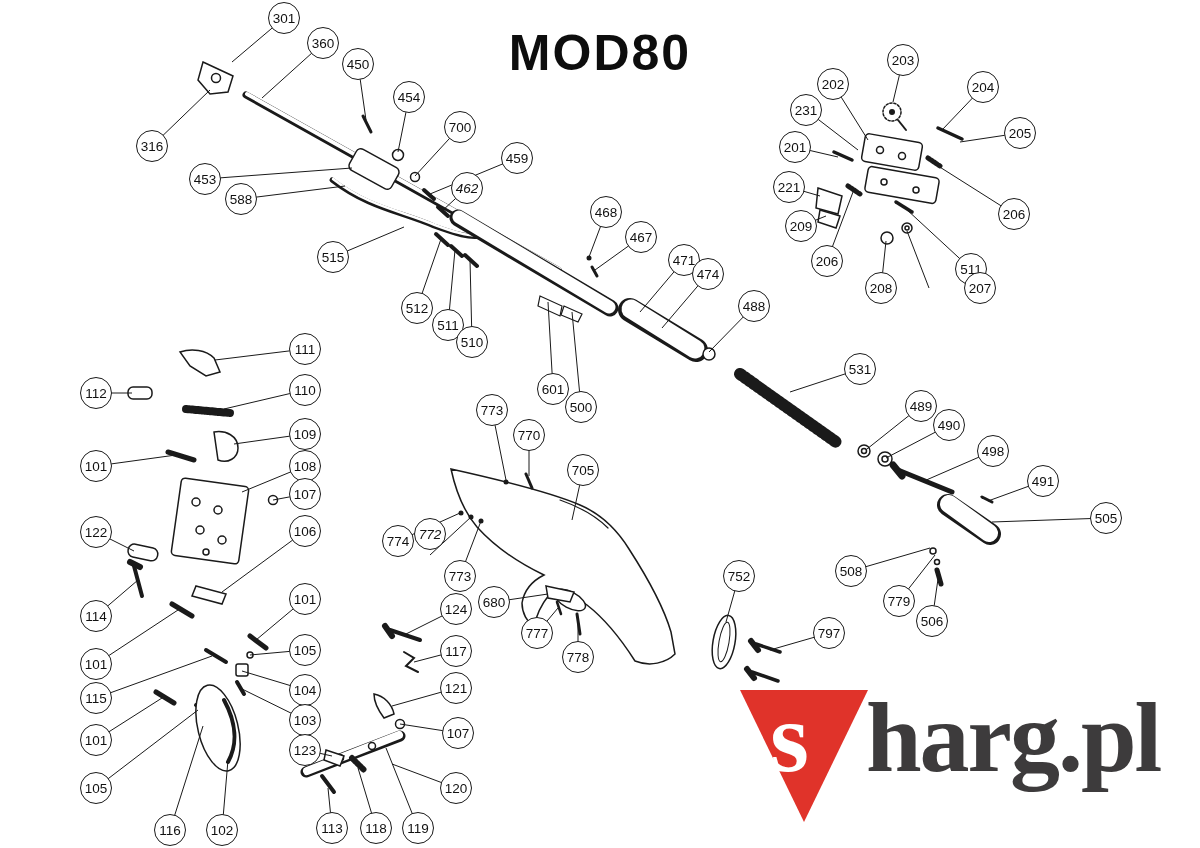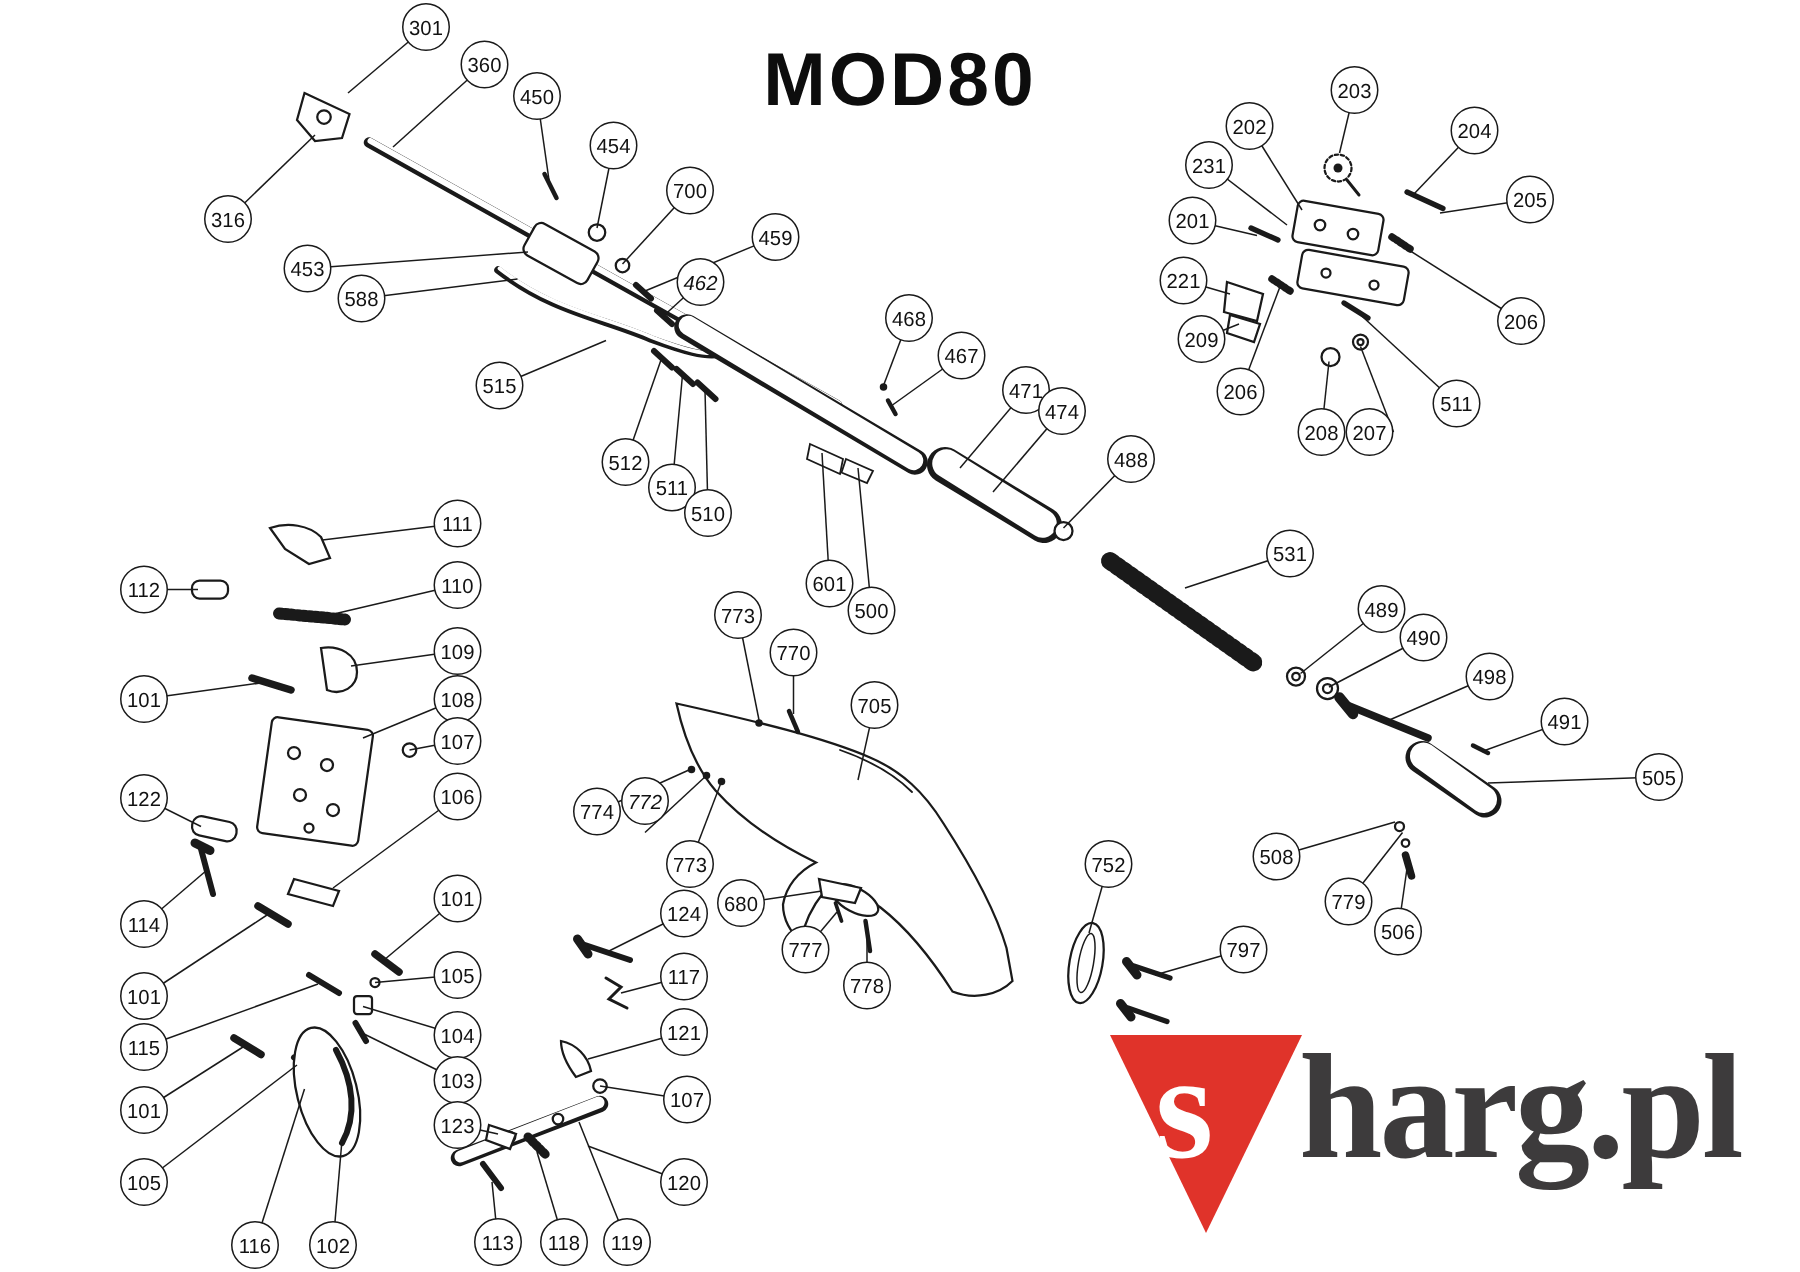--- a/index.html
+++ b/index.html
@@ -311,21 +311,21 @@
       <div class="callout" style="left: 967px; top: 71px;">204</div>
       <div class="callout" style="left: 790px; top: 94px;">231</div>
       <div class="callout" style="left: 779px; top: 131px;">201</div>
       <div class="callout" style="left: 1004px; top: 117px;">205</div>
       <div class="callout" style="left: 773px; top: 171px;">221</div>
       <div class="callout" style="left: 785px; top: 210px;">209</div>
       <div class="callout" style="left: 811px; top: 245px;">206</div>
       <div class="callout" style="left: 998px; top: 198px;">206</div>
       <div class="callout" style="left: 955px; top: 253px;">511</div>
       <div class="callout" style="left: 865px; top: 272px;">208</div>
-      <div class="callout" style="left: 897px; top: 272px; text-align: center;">207</div>
+      <div class="callout" style="left: 964px; top: 272px; text-align: center;">207</div>
       <div class="callout" style="left: 289px; top: 333px;">111</div>
       <div class="callout" style="left: 80px; top: 377px;">112</div>
       <div class="callout" style="left: 289px; top: 374px;">110</div>
       <div class="callout" style="left: 289px; top: 418px;">109</div>
       <div class="callout" style="left: 80px; top: 450px;">101</div>
       <div class="callout" style="left: 289px; top: 450px;">108</div>
       <div class="callout" style="left: 289px; top: 478px;">107</div>
       <div class="callout" style="left: 80px; top: 516px;">122</div>
       <div class="callout" style="left: 289px; top: 515px;">106</div>
       <div class="callout" style="left: 80px; top: 600px;">114</div>

